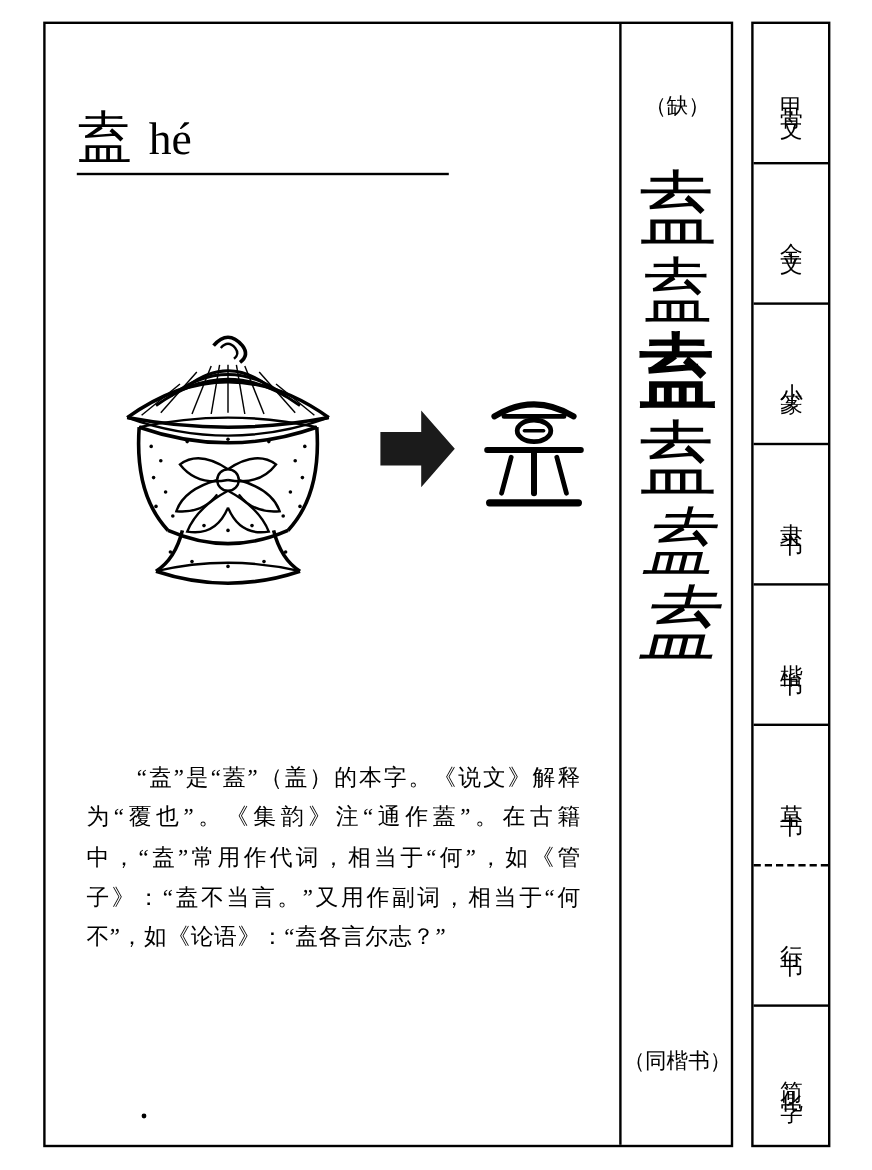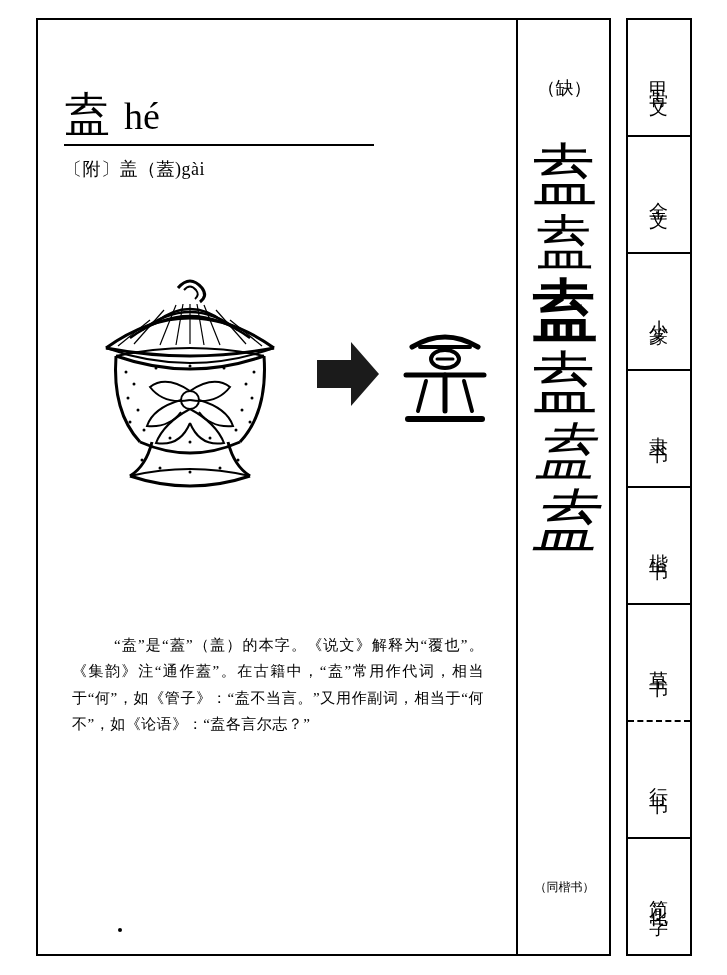--- a/index.html
+++ b/index.html
@@ -102,21 +102,21 @@
     left: 330px;
     top: 75px;
   }
 
   
   .body-text {
     position: absolute;
     left: 34px;
     top: 612px;
     width: 412px;
-    font-size: 15px;
+    font-size: 19px;
     line-height: 1.75;
     text-align: justify;
     text-indent: 42px;
     letter-spacing: 0.5px;
     font-family: "Liberation Serif", serif;
   }
 
   
   .glyph-column {
     position: absolute;
@@ -132,21 +132,21 @@
     width: 93px;
     text-align: center;
     font-size: 18px;
   }
   .glyph-col-bottom-note {
     position: absolute;
     bottom: 58px;
     left: 0;
     width: 93px;
     text-align: center;
-    font-size: 12px;
+    font-size: 18px;
   }
   .glyph-stack {
     position: absolute;
     top: 122px;
     left: 0;
     width: 93px;
   }
   .glyph-stack .g {
     display: block;
     text-align: center;
@@ -202,21 +202,20 @@
 
   <div class="main-box">
 
     <div class="glyph-col-divider"></div>
 
     <div class="headword-wrap">
       <div class="headword-line">
         <span class="headword-char">盍</span>
         <span class="headword-pinyin">hé</span>
       </div>
-      <div class="headword-sub">〔附〕盖（蓋)gài</div>
     </div>
 
     <div class="illus-area">
 
       <svg class="vessel" width="200" height="250" viewBox="0 0 200 250">
         <g fill="none" stroke="#000" stroke-width="2.4">
 
           <path d="M88 28 q12 -14 24 0 q6 8 -2 14" stroke-width="3"></path>
           <path d="M94 30 q6 -7 12 0 q4 5 -1 9" stroke-width="2"></path>
 

